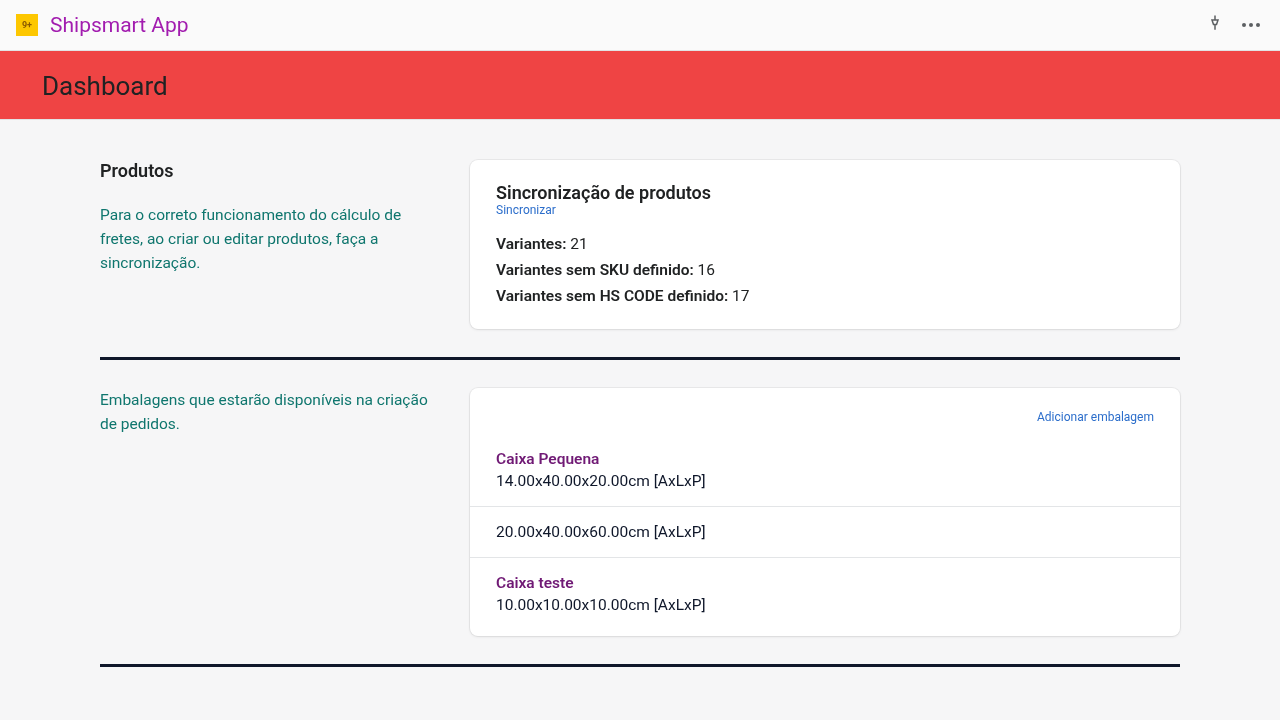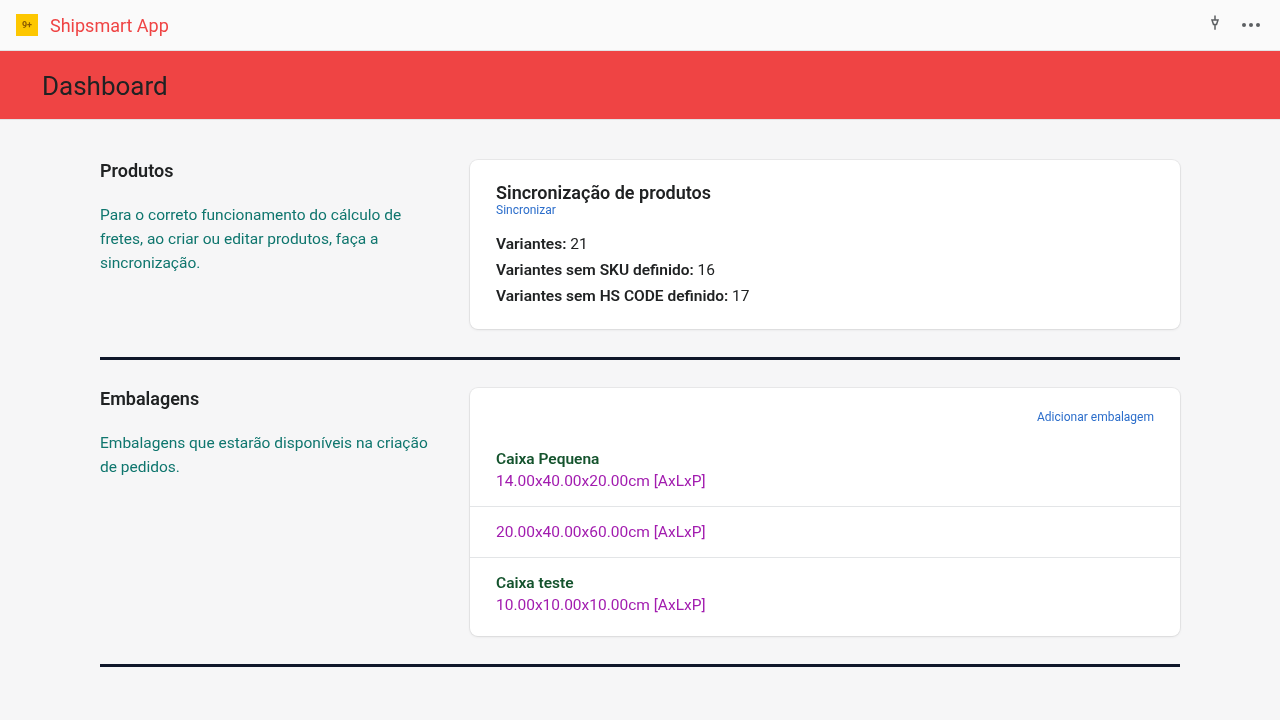--- a/index.html
+++ b/index.html
@@ -26,22 +26,22 @@
     background: #fdc700;
     margin-right: 12px;
     display: flex;
     align-items: center;
     justify-content: center;
     font-size: 9px;
     color: #8a5a00;
     font-weight: bold;
   }
   .app-title {
-    font-size: 18px;
-    color: #ef4444;
+    font-size: 21px;
+    color: #a21caf;
   }
   .topbar-actions {
     position: absolute;
     right: 14px;
     top: 50%;
     transform: translateY(-50%);
     display: flex;
     align-items: center;
     gap: 10px;
   }
@@ -124,26 +124,26 @@
     justify-content: flex-end;
   }
   .pkg-item {
     padding: 16px 26px;
     border-bottom: 1px solid #e3e5e7;
   }
   .pkg-item:last-child { border-bottom: none; padding-bottom: 22px;}
   .pkg-name {
     font-size: 15.5px;
     font-weight: 600;
-    color: #14532d;
+    color: #701a75;
     margin-bottom: 4px;
   }
   .pkg-dims {
     font-size: 15.5px;
-    color: #a21caf;
+    color: #0f172a;
   }
   .icon-btn { cursor: pointer; padding: 2px; }
 </style>
 </head>
 <body>
 
 <div class="topbar">
   <div class="app-icon">9+</div>
   <div class="app-title">Shipsmart App</div>
   <div class="topbar-actions">
@@ -190,21 +190,20 @@
         <div class="stat-line">
           <span class="stat-label">Variantes sem HS CODE definido:</span>
           <span>17</span>
         </div>
       </div>
     </div>
   </div>
 
   <div class="section">
     <div class="section-info">
-      <div class="section-heading">Embalagens</div>
       <div class="section-desc">Embalagens que estarão disponíveis na criação de pedidos.</div>
     </div>
     <div class="section-card">
       <div class="card-header-right">
         <div class="card-action">Adicionar embalagem</div>
       </div>
       <div class="pkg-item">
         <div class="pkg-name">Caixa Pequena</div>
         <div class="pkg-dims">14.00x40.00x20.00cm [AxLxP]</div>
       </div>

